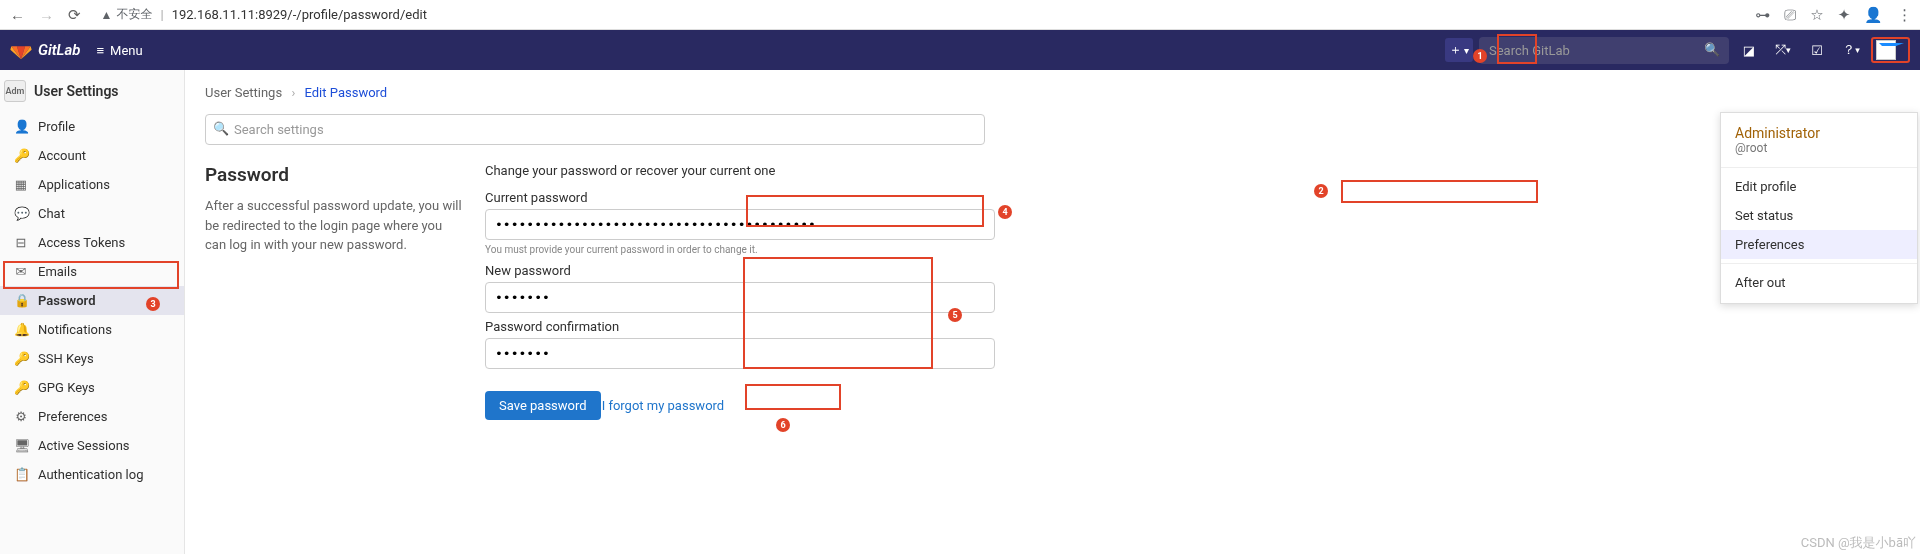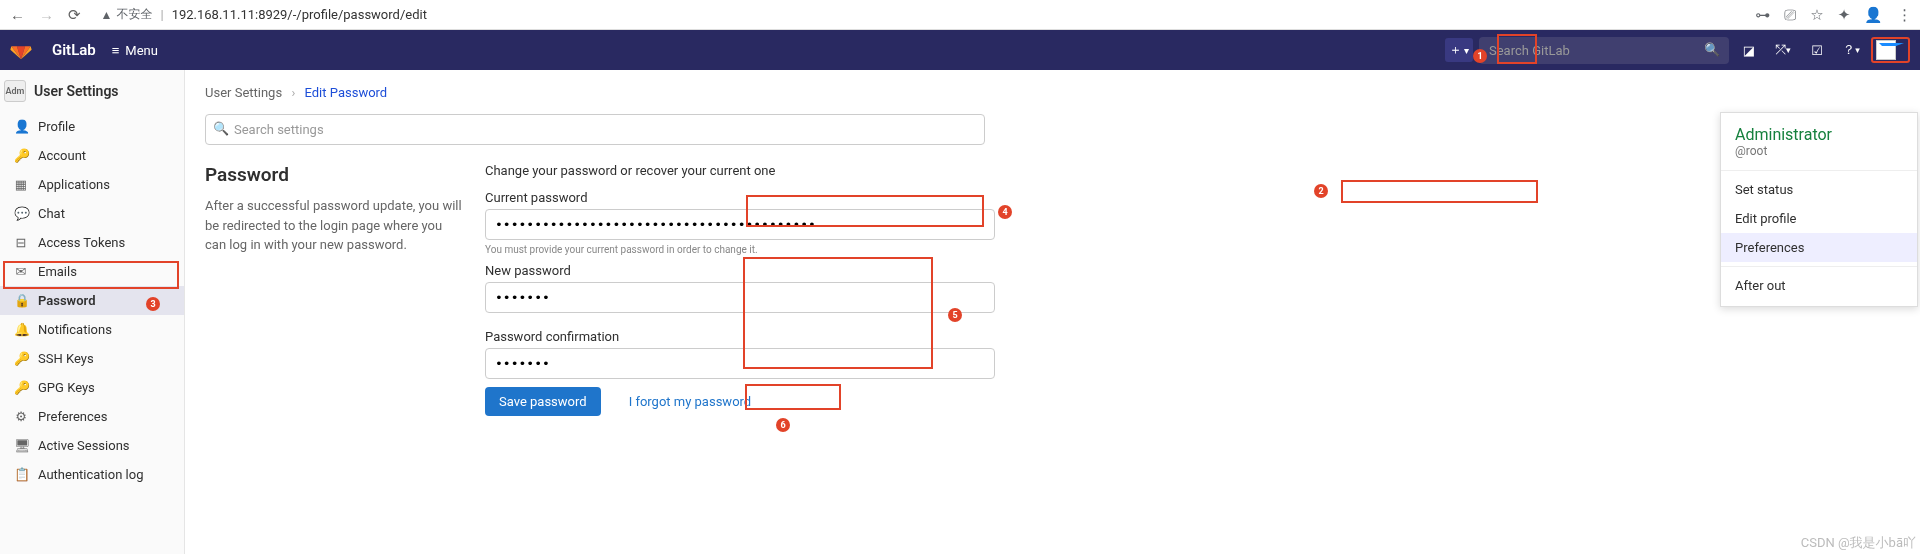--- a/index.html
+++ b/index.html
@@ -10,21 +10,21 @@
     .browser-bar .nav-btn { color: #606060; font-size: 15px; cursor: pointer; padding: 0 2px; }
     .browser-bar .nav-btn.disabled { color: #bbb; }
     .url-box { display: flex; align-items: center; gap: 8px; flex: 0 0 auto; padding: 3px 8px; border-radius: 12px; color: #555; }
     .url-box .insec { color: #5f6368; display: flex; align-items: center; gap: 4px; font-size: 12px; }
     .url-text { font-size: 13px; color: #333; }
     .browser-right { margin-left: auto; display: flex; align-items: center; gap: 14px; color:#5f6368; }
     .browser-right span { font-size: 15px; }
 
     
     .gl-nav { height: 40px; background: #292961; display: flex; align-items: center; padding: 0 10px; color: #fff; gap: 10px; }
-    .gl-logo { display: flex; align-items: center; gap: 20px; font-weight: 600; font-size: 15px; }
+    .gl-logo { display: flex; align-items: center; gap: 6px; font-weight: 600; font-size: 15px; font-style: italic; }
     .gl-logo svg { width: 22px; height: 22px; }
     .gl-menu { display: flex; align-items: center; gap: 6px; font-size: 13px; padding: 4px 6px; cursor:pointer; }
     .gl-nav-right { margin-left: auto; display: flex; align-items: center; gap: 6px; }
     .gl-icon-btn { width: 28px; height: 28px; display:flex; align-items:center; justify-content:center; border-radius:3px; cursor:pointer; }
     .gl-plus { background:#393981; display:flex; align-items:center; padding:3px 4px; border-radius:3px; gap:2px; }
     .gl-search { background: #403f6f; border: none; border-radius: 4px; padding: 6px 28px 6px 10px; width: 250px; color: #ccc; font-size: 13px; position:relative; }
     .gl-search-wrap { position: relative; }
     .gl-search-mag { position:absolute; right:8px; top:5px; color:#aaa; }
     .gl-user { display:flex; align-items:center; gap:4px; border:2px solid #e24329; border-radius:3px; padding:1px 3px; }
     .gl-user-avatar { width:20px; height:20px; background:#fff; border:1px solid #ccc; position:relative; }
@@ -50,32 +50,32 @@
     .form-row { display: flex; gap: 20px; }
     .form-left { width: 260px; }
     .form-left h2 { font-size: 19px; font-weight: 600; margin-bottom: 10px; }
     .form-left p { font-size: 13px; color: #666; line-height: 1.5; }
     .form-right { flex: 0 0 510px; }
     .form-right .hint-top { font-size: 13px; margin-bottom: 12px; }
     .fld { margin-bottom: 2px; }
     .fld label { display: block; font-size: 13px; margin-bottom: 4px; color:#303030; }
     .fld input { width: 100%; border: 1px solid #ccc; border-radius: 4px; padding: 7px 9px; font-size: 13px; font-family: monospace; }
     .fld .help { font-size: 10px; color: #888; margin-top: 4px; margin-bottom: 8px; }
-    .actions { display: flex; align-items: center; gap: 28px; margin-top: 8px; }
+    .actions { display: flex; align-items: center; gap: 1px; margin-top: 22px; }
     .btn-primary { background: #1f75cb; color: #fff; border: none; padding: 7px 14px; border-radius: 4px; font-size: 13px; cursor: pointer; }
     .link { color: #1f75cb; font-size: 13px; cursor:pointer; }
     
     
     .redbox { border: 2px solid #e24329; position: absolute; pointer-events: none; z-index: 50; }
     .rednum { width: 14px; height: 14px; background: #e24329; color: #fff; border-radius: 50%; font-size: 9px; display: inline-flex; align-items: center; justify-content: center; position: absolute; z-index:60; font-weight:bold; }
 
     
     .dropdown { position: absolute; right: 2px; top: 42px; width: 198px; background: #fff; border: 1px solid #ddd; box-shadow: 0 2px 8px rgba(0,0,0,0.15); z-index: 40; padding: 6px 0; }
     .dropdown .dd-head { padding: 6px 14px 8px; }
-    .dd-head .n { font-size: 16px; color:#15803d; }
+    .dd-head .n { font-size: 14px; color:#a16207; }
     .dd-head .h { font-size: 12px; color: #777; }
     .dropdown hr { border:none; border-top:1px solid #eee; margin:4px 0; }
     .dropdown .dd-item { padding: 7px 14px; font-size: 13px; cursor: pointer; }
     .dropdown .dd-item.hover { background: #eef; }
     
     .watermark { position: fixed; right: 4px; bottom: 2px; font-size: 13px; color: rgba(120,120,120,.5); z-index:80; }
     
     input::placeholder { color: #999; }
   </style>
 </head>
@@ -216,40 +216,40 @@
         <div class="hint-top">Change your password or recover your current one</div>
         <div class="fld">
           <label>Current password</label>
           <input type="text" value="•••••••••••••••••••••••••••••••••••••••••" style="">
           <div class="help">You must provide your current password in order to change it.</div>
         </div>
         <div class="fld">
           <label>New password</label>
           <input type="text" value="•••••••" style="">
         </div>
-        <div class="fld" style="margin-top:16px">
+        <div class="fld" style="margin-top:6px">
           <label>Password confirmation</label>
           <input type="text" value="•••••••" style="">
         </div>
         <div class="actions">
           <button class="btn-primary">Save password</button>
           <a class="link">I forgot my password</a>
         </div>
       </div>
     </div>
   </div>
 
   <div class="dropdown">
     <div class="dd-head">
       <div class="n">Administrator</div>
       <div class="h">@root</div>
     </div>
     <hr>
+    <div class="dd-item">Edit profile</div>
     <div class="dd-item">Set status</div>
-    <div class="dd-item">Edit profile</div>
     <div class="dd-item hover">Preferences</div>
     <hr>
     <div class="dd-item">After out</div>
   </div>
 </div>
 
 <div class="redbox" style="left:1497px; top:34px; width:40px; height:30px;"></div>
 <div class="rednum" style="left:1473px; top:49px;">1</div>
 
 <div class="redbox" style="left:1341px; top:180px; width:197px; height:23px;"></div>

